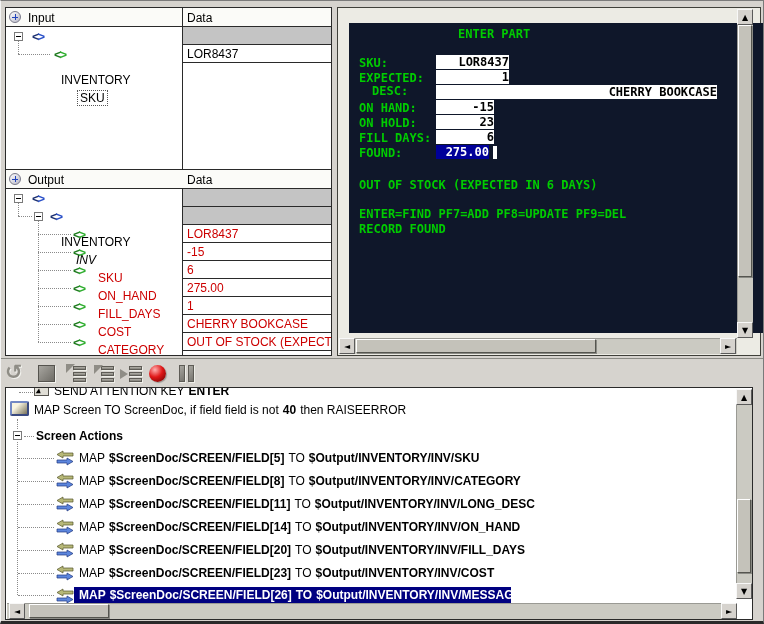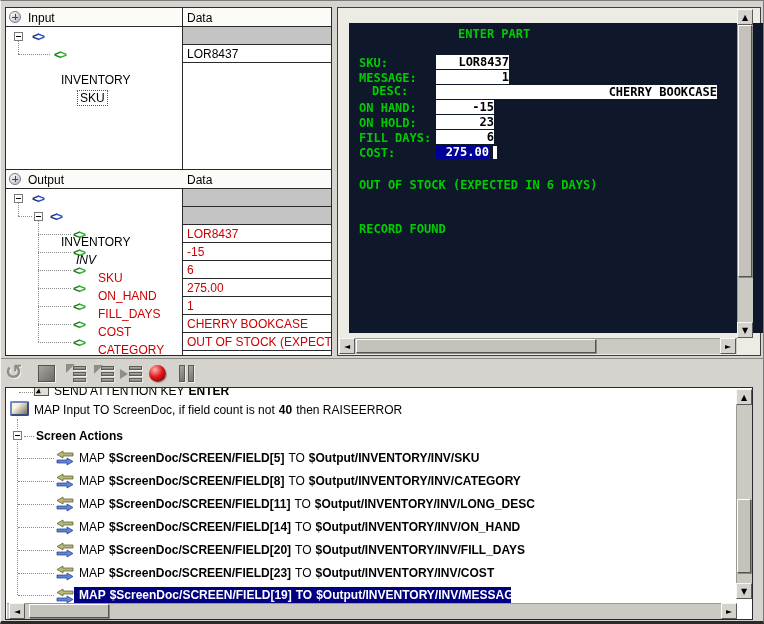--- a/index.html
+++ b/index.html
@@ -189,35 +189,36 @@
       <span class="node-icon green" style="left:67px;"><span class="lt">&lt;</span><span class="gt">&gt;</span></span>
       <span class="node-label red focused" style="left:104px;text-align:right;">MESSAGE</span>
     </div>
     <div class="dcell red" style="top:163px;">OUT OF STOCK (EXPECTED IN 6 DAYS)</div>
   </div>
 
   <div class="term-panel">
     <div class="screen">
       <div class="sline" style="left:109px; top:4px;">ENTER PART</div>
       <div class="sline" style="left:10px; top:33px;">SKU:</div>
-      <div class="sline" style="left:10px; top:48px;">MESSAGE:</div>
+      <div class="sline" style="left:10px; top:48px;">EXPECTED:</div>
       <div class="sline" style="left:10px; top:61px;padding-left:13px;">DESC:</div>
       <div class="sline" style="left:10px; top:78px;">ON HAND:</div>
       <div class="sline" style="left:10px; top:93px;">ON HOLD:</div>
       <div class="sline" style="left:10px; top:108px;">FILL DAYS:</div>
-      <div class="sline" style="left:10px; top:123px;">COST:</div>
+      <div class="sline" style="left:10px; top:123px;">FOUND:</div>
       <div class="sfield" style="left:87px; top:32px; width:73px;">LOR8437</div>
       <div class="sfield" style="left:87px; top:47px; width:73px;">1</div>
       <div class="sfield" style="left:87px; top:62px; width:281px;">CHERRY BOOKCASE</div>
       <div class="sfield" style="left:87px; top:77px; width:58px;">-15</div>
       <div class="sfield" style="left:87px; top:92px; width:58px;">23</div>
       <div class="sfield" style="left:87px; top:107px; width:58px;">6</div>
       <div class="sfield sel" style="left:87px; top:122px; width:53px;">275.00</div>
       <div class="cursor-block" style="left:144px; top:123px;"></div>
       <div class="sline" style="left:10px; top:155px;">OUT OF STOCK (EXPECTED IN 6 DAYS)</div>
+      <div class="sline" style="left:10px; top:184px;">ENTER=FIND PF7=ADD PF8=UPDATE PF9=DEL</div>
       <div class="sline" style="left:10px; top:199px;">RECORD FOUND</div>
     </div>
 
     <div class="sb-track" style="left:399px; top:1px; width:16px; height:329px;"></div>
     <div class="sb-btn" style="left:399px; top:1px;">▲</div>
     <div class="sb-thumb" style="left:400px; top:17px; width:14px; height:252px;"></div>
     <div class="sb-btn" style="left:399px; top:314px;">▼</div>
 
     <div class="sb-track horiz" style="left:1px; top:330px; width:398px; height:16px;"></div>
     <div class="sb-btn" style="left:1px; top:330px;">◄</div>
@@ -265,21 +266,21 @@
     <div class="arow" style="left:0; top:-5px;">
       <span class="attn-icon" style="left:28px; top:4px;"></span>
       <span style="position:absolute; left:48px; top:1px;">
         <span class="seg">SEND ATTENTION KEY</span><b>ENTER</b>
       </span>
     </div>
 
     <div class="arow" style="left:0; top:13px;">
       <span class="monitor-icon" style="left:4px; top:0px;"></span>
       <span style="position:absolute; left:28px; top:2px;">
-        <span class="seg">MAP Input TO ScreenDoc, if field count is not</span><b class="seg">40</b><span>then RAISEERROR</span>
+        <span class="seg">MAP Screen TO ScreenDoc, if field field is not</span><b class="seg">40</b><span>then RAISEERROR</span>
       </span>
     </div>
 
     <div class="dot-v" style="left:11px; top:31px; height:10px;"></div>
     <div class="arow" style="left:0; top:41px; font-weight:bold;">
       <span class="minus-box" style="left:7px; top:2px;"></span>
       <span class="dot-h" style="left:18px; top:7px; width:10px;"></span>
       <span style="position:absolute; left:30px; top:0;">Screen Actions</span>
     </div>
 
@@ -333,21 +334,21 @@
           <path d="M17,11.5 L11,8 11,10 1,10 1,13 11,13 11,15 Z" fill="#5c86dd" stroke="#20377e" stroke-width="0.7"></path>
         </svg>
       <span style="position:absolute; left:73px; top:1px;"><span class="seg">MAP</span><b class="seg">$ScreenDoc/SCREEN/FIELD[23]</b><span class="seg">TO</span><b>$Output/INVENTORY/INV/COST</b></span>
     </div>
 
     <div class="arow" style="left:0; top:199px; height:18px;">
       <svg class="swap-icon" style="left:50px; top:1px;" viewBox="0 0 18 16">
           <path d="M1,4.5 L7,1 7,3 17,3 17,6 7,6 7,8 Z" fill="#b7b878" stroke="#55552a" stroke-width="0.7"></path>
           <path d="M17,11.5 L11,8 11,10 1,10 1,13 11,13 11,15 Z" fill="#5c86dd" stroke="#20377e" stroke-width="0.7"></path>
         </svg>
-      <span class="sel-span" style="position:absolute; left:68px; top:0;"><span class="seg">MAP</span><span class="seg">$ScreenDoc/SCREEN/FIELD[19]</span><span class="seg">TO</span><span>$Output/INVENTORY/INV/MESSAGE</span></span>
+      <span class="sel-span" style="position:absolute; left:68px; top:0;"><span class="seg">MAP</span><span class="seg">$ScreenDoc/SCREEN/FIELD[26]</span><span class="seg">TO</span><span>$Output/INVENTORY/INV/MESSAGE</span></span>
     </div>
 
     <div class="sb-track" style="right:0px; top:1px; width:16px; height:210px;"></div>
     <div class="sb-btn" style="right:0px; top:1px;">▲</div>
     <div class="sb-thumb" style="right:1px; top:111px; width:14px; height:74px;"></div>
     <div class="sb-btn" style="right:0px; top:195px;">▼</div>
 
     <div class="sb-track horiz" style="left:1px; top:215px; width:730px; height:16px;"></div>
     <div class="sb-btn" style="left:3px; top:215px;">◄</div>
     <div class="sb-thumb" style="left:23px; top:216px; width:80px; height:14px;"></div>

